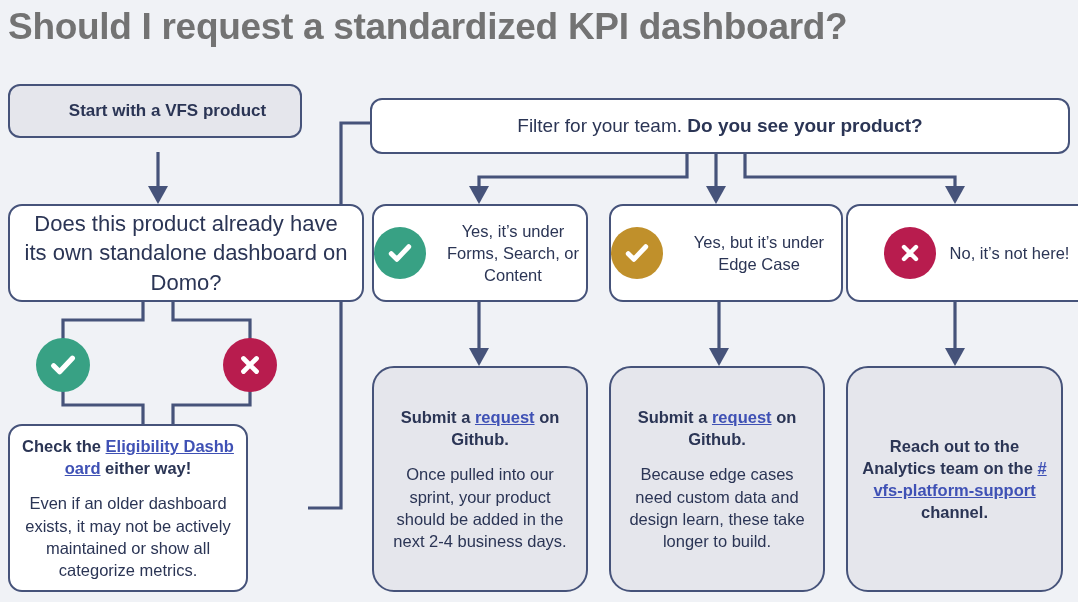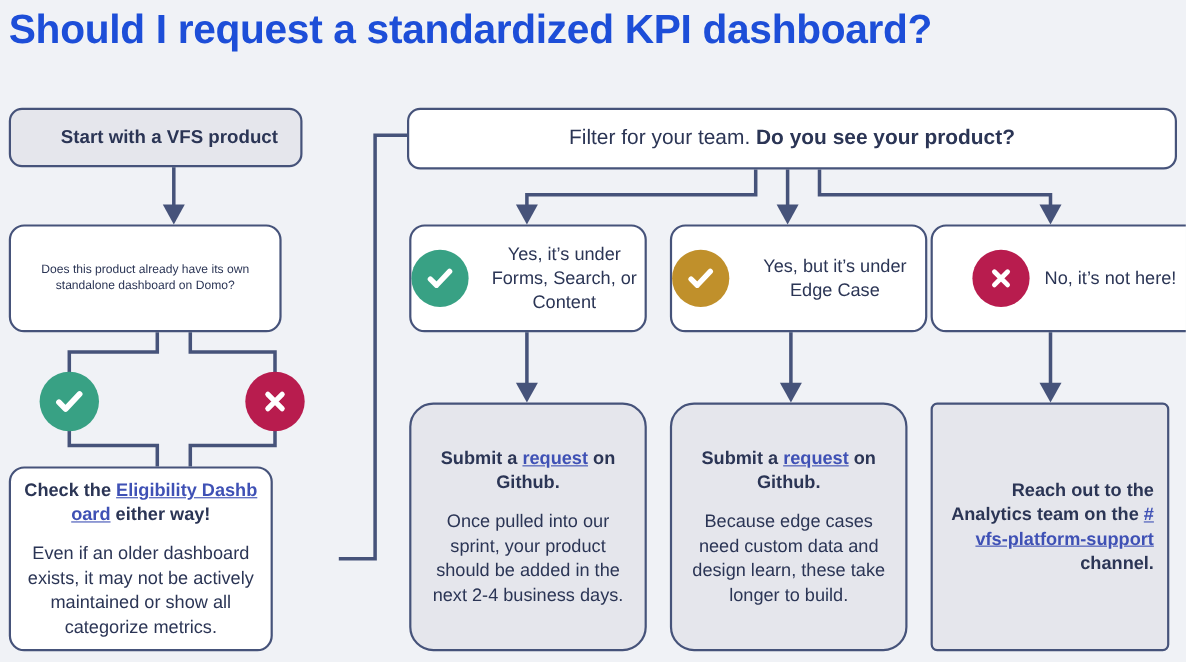--- a/index.html
+++ b/index.html
@@ -24,21 +24,21 @@
 
   
   #page-title {
     position: absolute;
     left: 8px;
     top: 2px;
     width: 1060px;
     font-size: 37px;
     font-weight: bold;
     letter-spacing: -0.3px;
-    color: #1d4ed8;
+    color: #737373;
     line-height: 50px;
     white-space: nowrap;
   }
 
   
   #connectors {
     position: absolute;
     left: 0;
     top: 0;
     width: 1078px;
@@ -75,33 +75,33 @@
   .para + .para {
     margin-top: 13px;
   }
   .link {
     color: #3F51B5;
     text-decoration: underline;
     word-break: break-all;
   }
 
   
-  #node-start        { left: 8px;   top: 98px;  width: 267px; height: 54px;  border-radius: 12px; font-size: 17px; font-weight: bold; padding-left: 25px; }
-  #node-question     { left: 8px;   top: 204px; width: 248px; height: 98px;  font-size: 11px; }
+  #node-start        { left: 8px;   top: 84px;  width: 294px; height: 54px;  border-radius: 12px; font-size: 17px; font-weight: bold; padding-left: 25px; }
+  #node-question     { left: 8px;   top: 204px; width: 356px; height: 98px;  font-size: 22px; }
   #node-eligibility  { left: 8px;   top: 424px; width: 240px; height: 168px; font-size: 16.5px; justify-content: flex-end; }
 
   #node-filter       { left: 370px; top: 98px;  width: 700px; height: 56px;  border-radius: 12px; font-size: 19px; }
 
   #node-opt-1        { left: 372px; top: 204px; width: 216px; height: 98px;  font-size: 16.5px; }
   #node-opt-2        { left: 609px; top: 204px; width: 234px; height: 98px;  font-size: 16.5px; }
   #node-opt-3        { left: 846px; top: 204px; width: 261px; height: 98px;  font-size: 16.5px; }
 
   #node-res-1        { left: 372px; top: 366px; width: 216px; height: 226px; font-size: 16.5px; border-radius: 22px; }
   #node-res-2        { left: 609px; top: 366px; width: 216px; height: 226px; font-size: 16.5px; border-radius: 22px; }
-  #node-res-3        { left: 846px; top: 366px; width: 217px; height: 226px; font-size: 16.5px; border-radius: 6px; text-align: right; }
+  #node-res-3        { left: 846px; top: 366px; width: 217px; height: 226px; font-size: 16.5px; border-radius: 22px; }
 
   
   .opt-row {
     display: flex;
     align-items: center;
     justify-content: center;
     gap: 14px;
     width: 100%;
     padding: 0 0;
     box-sizing: border-box;

